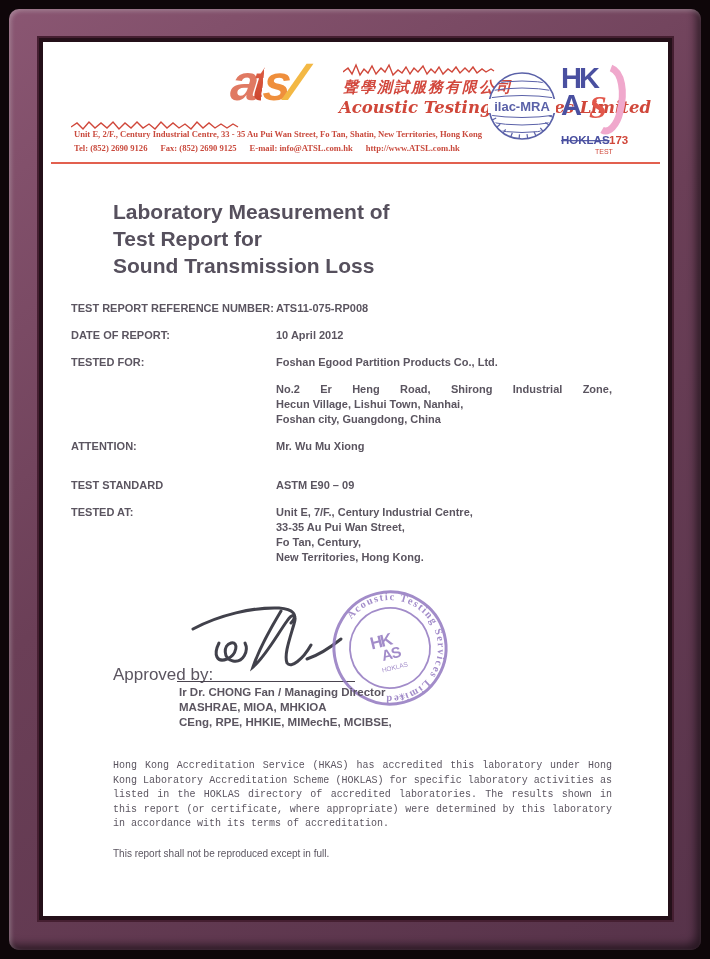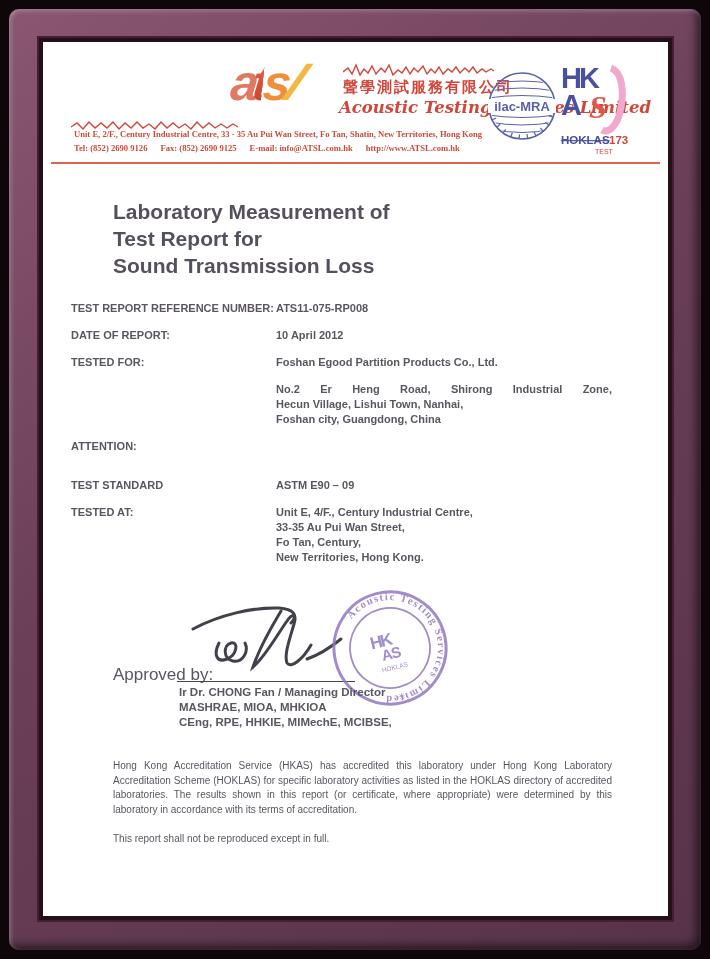--- a/index.html
+++ b/index.html
@@ -19,21 +19,21 @@
           font-size:50px;line-height:50px;letter-spacing:-6px;transform:skewX(-6deg);}
   .logo-letters span{display:inline-block;}
   .lg-a{color:#e07962;}
   .lg-t{color:#d84e2e;background:linear-gradient(180deg,#e2654a,#c9402a);-webkit-background-clip:text;background-clip:text;-webkit-text-fill-color:transparent;}
   .lg-s{color:#ef8f3c;}
   .lg-l{color:#f3b844;transform:skewX(-22deg);margin-left:4px;}
   .zig{position:absolute;}
   .zig-left{left:28px;top:76px;}
   .zig-right{left:300px;top:20px;}
   .cn-name{position:absolute;left:300px;top:36px;color:#d2473c;font-weight:700;
-          font-size:15px;letter-spacing:2px;font-family:"Liberation Serif",serif;white-space:nowrap;}
+          font-size:15px;letter-spacing:2px;font-family:"Liberation Serif",serif;white-space:nowrap;font-style:italic;}
   .en-name{position:absolute;left:296px;top:56px;color:#d0473a;font-weight:700;font-style:italic;
           font-size:16.5px;font-family:"DejaVu Serif",serif;white-space:nowrap;}
   .addr{position:absolute;left:31px;top:85px;width:440px;color:#c94a3d;
           font-family:"Liberation Serif",serif;font-weight:700;font-size:8.6px;line-height:14px;}
   .contact span{margin-right:13px;}
   .ilac{position:absolute;left:443px;top:28px;}
   .hkas{position:absolute;left:516px;top:20px;}
   .red-rule{height:2px;background:#e2604f;margin:0 8px 0 8px;}
 
   
@@ -47,21 +47,21 @@
 
   
   .approval{position:relative;margin:40px 56px 0 70px;height:128px;color:#5b5560;}
   .approved-by{position:absolute;left:0;top:60px;font-size:17px;}
   .sig{position:absolute;left:66px;top:-6px;}
   .sig-line{position:absolute;left:64px;top:76px;width:178px;border-top:1.6px solid #4a444f;}
   .sig-name{position:absolute;left:66px;top:80px;font-size:11.5px;font-weight:700;line-height:15px;}
   .stamp{position:absolute;left:212px;top:-22px;transform:rotate(-14deg);opacity:.85;}
 
   
-  .foot-para{margin:26px 56px 0 70px;color:#5b5560;font-size:10px;line-height:14.5px;text-align:justify;}
+  .foot-para{margin:26px 56px 0 70px;color:#5b5560;font-size:10px;line-height:14.5px;text-align:justify;font-family:Liberation Mono, monospace;}
   .foot-note{margin:16px 56px 0 70px;color:#5b5560;font-size:10px;}
 </style>
 </head>
 <body>
 
 <div class="canvas">
   <div class="frame-band"></div>
   <div class="paper">
 
     <div class="hdr">
@@ -156,31 +156,34 @@
       <div class="drow">
         <div></div>
         <div>
           <div class="line-just">No.2 Er Heng Road, Shirong Industrial Zone,</div>
           <div>Hecun Village, Lishui Town, Nanhai,</div>
           <div>Foshan city, Guangdong, China</div>
         </div>
       </div>
       <div class="drow">
         <div>ATTENTION:</div>
+        <div>
+            <div>Mr. Wu Mu Xiong</div>
+          </div>
       </div>
       <div class="drow gap-lg">
         <div>TEST STANDARD</div>
         <div>
             <div>ASTM E90 – 09</div>
           </div>
       </div>
       <div class="drow">
         <div>TESTED AT:</div>
         <div>
-          <div>Unit E, 4/F., Century Industrial Centre,</div>
+          <div>Unit E, 7/F., Century Industrial Centre,</div>
           <div>33-35 Au Pui Wan Street,</div>
           <div>Fo Tan, Century,</div>
           <div>New Territories, Hong Kong.</div>
         </div>
       </div>
     </div>
 
     <div class="approval">
       <div class="approved-by">Approved by:</div>
 

